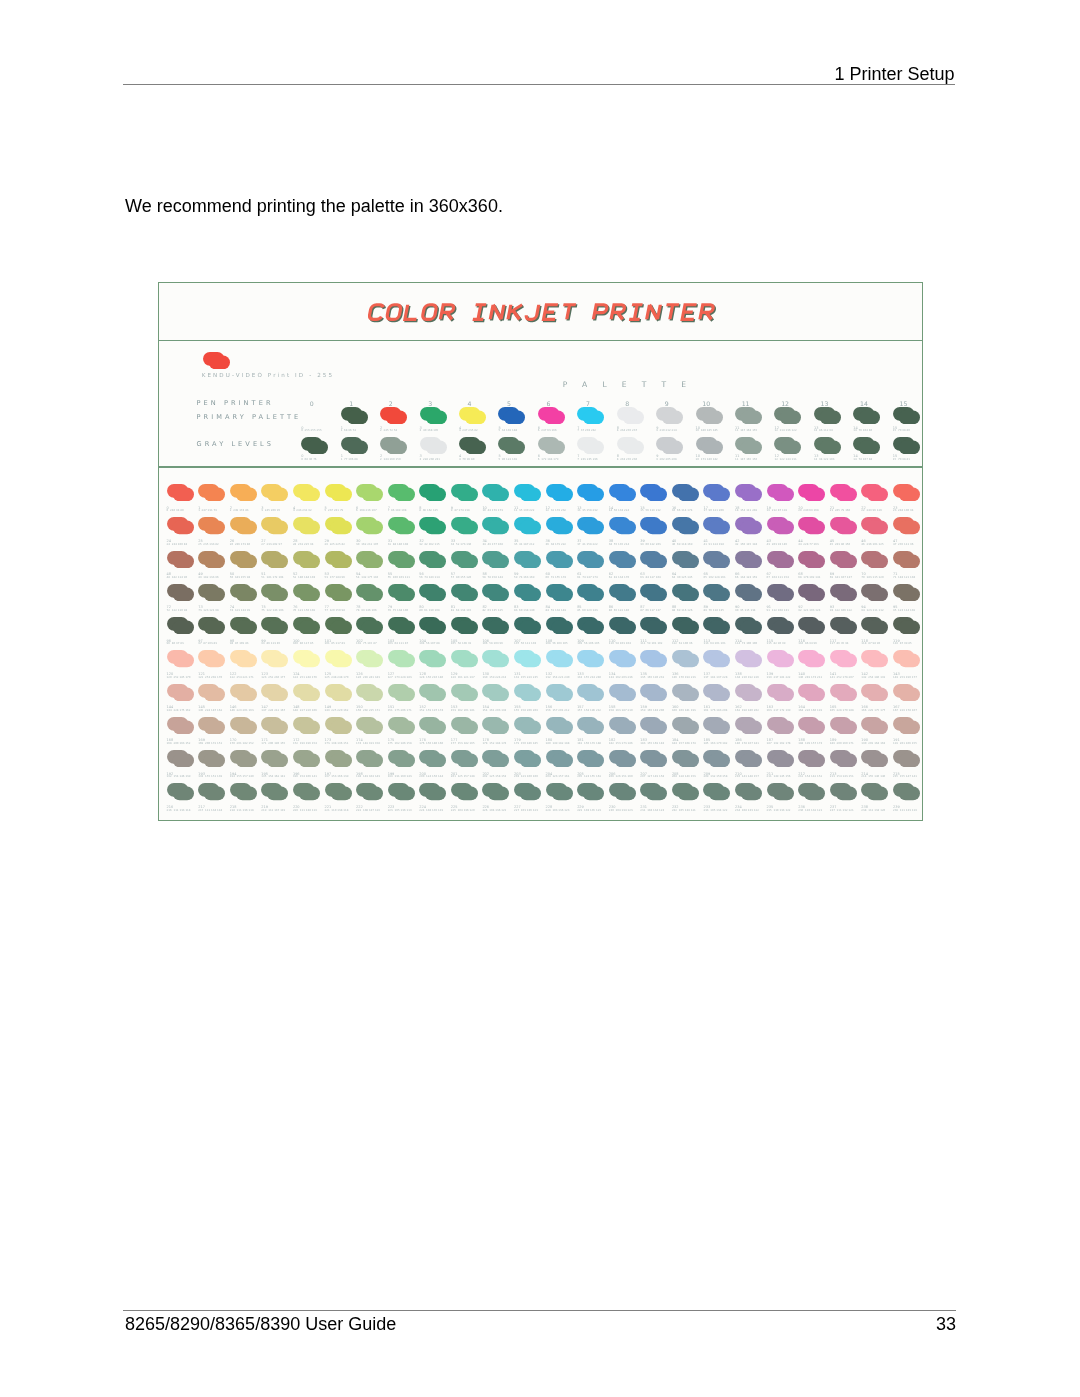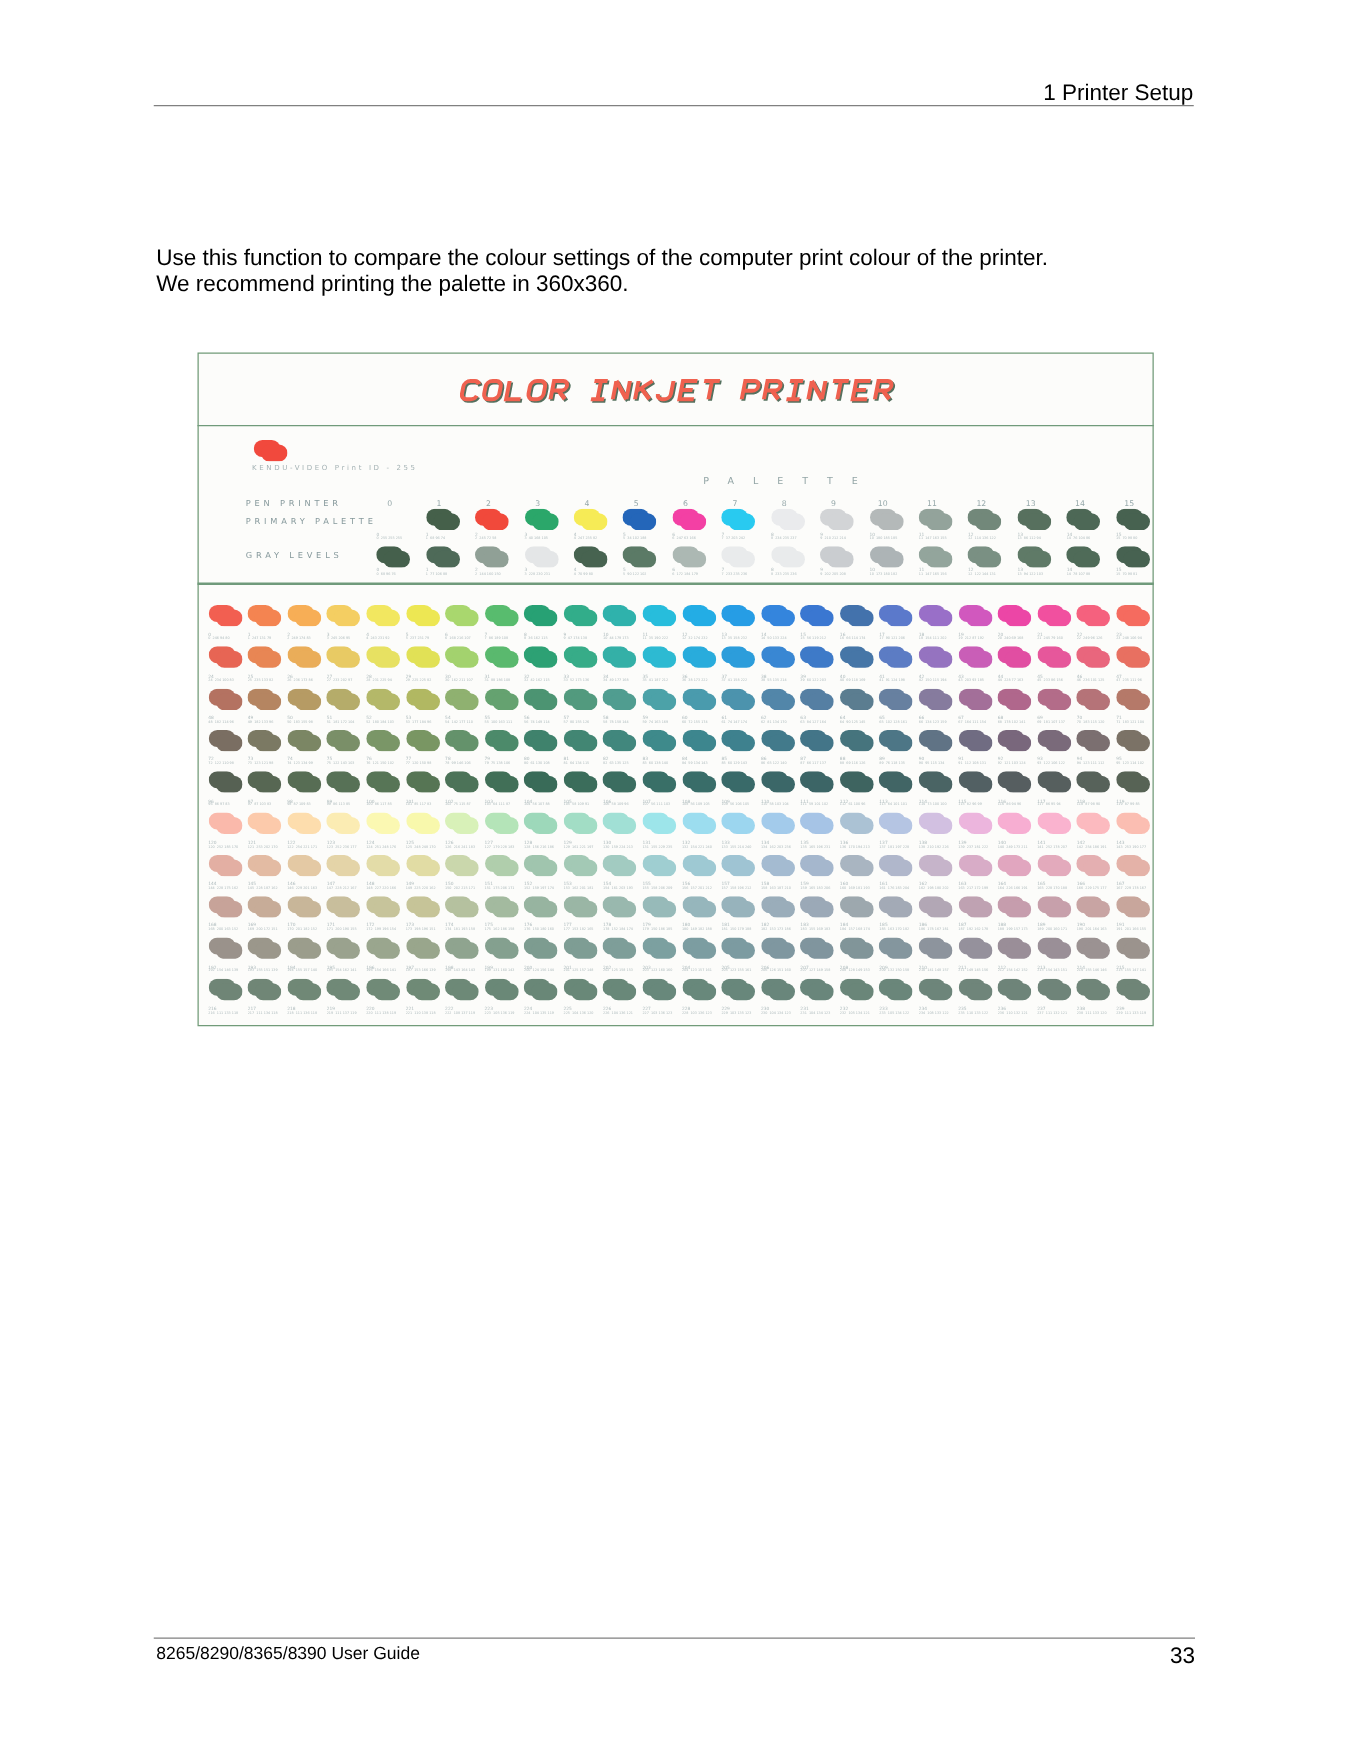--- a/index.html
+++ b/index.html
@@ -8,21 +8,21 @@
   body{width:1080px;height:1397px;background:#fff;font-family:"Liberation Sans",sans-serif;
        overflow:hidden;position:relative;}
   .page{position:absolute;left:0;top:0;width:1080px;height:1397px;background:#fff;will-change:transform;}
   .hdr-text{position:absolute;left:834.5px;top:63.6px;font-size:18px;color:#000;white-space:nowrap;}
   .hdr-rule{position:absolute;left:123px;top:84px;width:832px;height:1px;background:#808080;}
   .title{position:absolute;left:150px;top:138px;font-size:25px;font-weight:bold;font-style:italic;
          color:#000;white-space:nowrap;}
   .title u{text-decoration:underline;text-decoration-thickness:2.5px;text-underline-offset:2.5px;}
   .body-text{position:absolute;left:125px;top:196px;font-size:18px;color:#000;line-height:20.5px;white-space:nowrap;}
   .ftr-rule{position:absolute;left:123px;top:1310px;width:833px;height:1.3px;background:#808080;}
-  .ftr-left{position:absolute;left:125px;top:1313.5px;font-size:14px;color:#000;}
+  .ftr-left{position:absolute;left:125px;top:1313.5px;font-size:18px;color:#000;}
   .ftr-right{position:absolute;left:856px;top:1313.5px;width:100px;text-align:right;font-size:18px;color:#000;}
 
   
   .pal{position:absolute;left:158px;top:282px;width:765px;height:539px;background:#FCFCFA;
        border:1.4px solid #709B78;box-sizing:border-box;filter:blur(0.32px) saturate(0.97);}
   .pal .sep{position:absolute;left:-1.4px;width:765px;height:1.4px;background:#6F9A7A;}
   .sep1{top:57px;} .sep2{top:183.3px;}
   .banner{position:absolute;top:18.6px;height:21.4px;left:208.5px;width:350px;}
   .banner-svg{display:block;width:100%;height:21.4px;}
   .sr{position:absolute;width:1px;height:1px;overflow:hidden;clip:rect(0 0 0 0);color:transparent;}
@@ -43,21 +43,20 @@
 </head>
 <body>
 
 <div class="page">
 
   <div class="hdr-text">1 Printer Setup</div>
   <div class="hdr-rule"></div>
 
 
   <div class="body-text">
-    <div>Use this function to compare the colour settings of the computer print colour of the printer.</div>
     <div>We recommend printing the palette in 360x360.</div>
   </div>
 
   <div class="pal">
     <div class="banner">
         <svg class="banner-svg" viewBox="-0.5 -0.5 268.09999999999997 15">
           <g transform="translate(2.25,0.95) skewX(-11)" fill="none" stroke="#54705E" stroke-width="2.45" stroke-linecap="butt" stroke-linejoin="miter">
             <path transform="translate(0,0)" d="M 10.4,3.0 A 3.4,3.4 0 0 0 7.2,0.9 L 4.6,0.9 A 3.5,3.5 0 0 0 1.1,4.4 L 1.1,8.6 A 3.5,3.5 0 0 0 4.6,12.1 L 7.2,12.1 A 3.4,3.4 0 0 0 10.4,10.0"></path>
             <path transform="translate(13.6,0)" d="M 4.6,0.9 L 6.9,0.9 A 3.5,3.5 0 0 1 10.4,4.4 L 10.4,8.6 A 3.5,3.5 0 0 1 6.9,12.1 L 4.6,12.1 A 3.5,3.5 0 0 1 1.1,8.6 L 1.1,4.4 A 3.5,3.5 0 0 1 4.6,0.9 Z"></path>
             <path transform="translate(27.2,0)" d="M 1.6,0.9 L 1.6,12.1 L 10.4,12.1"></path>

